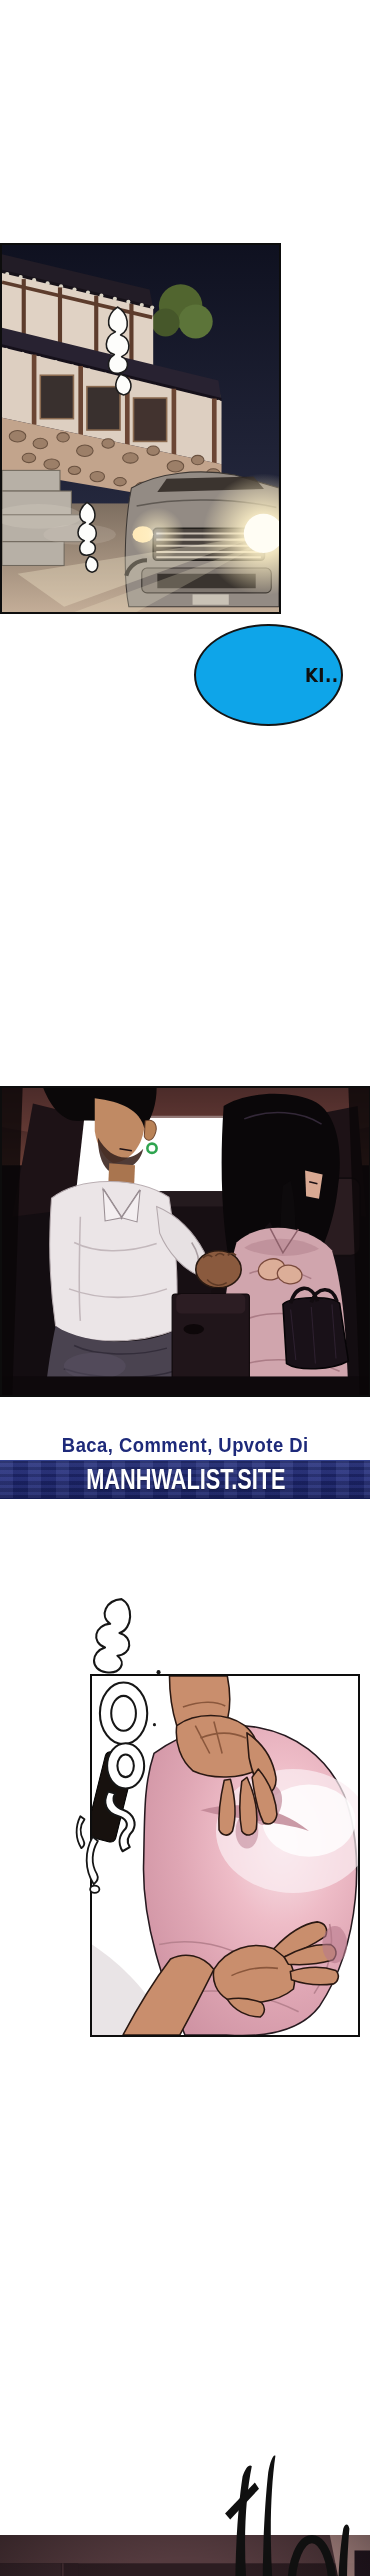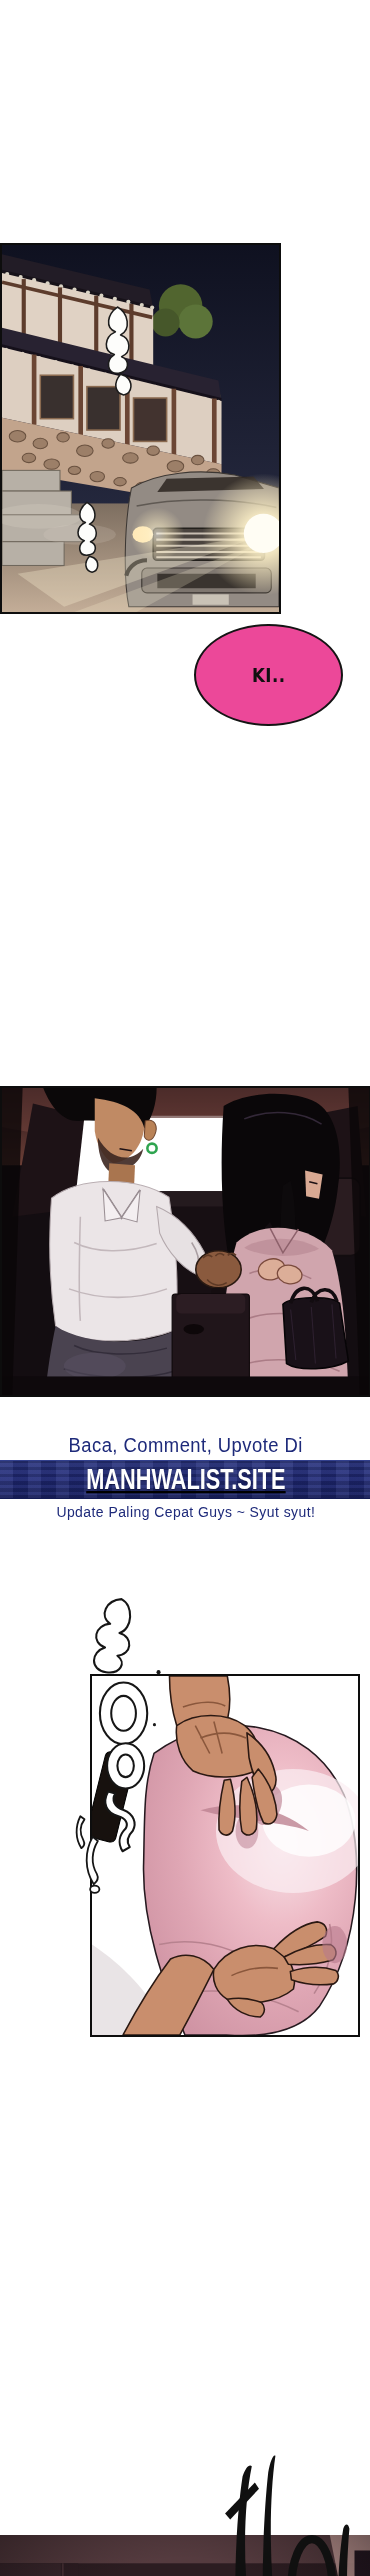--- a/index.html
+++ b/index.html
@@ -2,38 +2,38 @@
 <html style="font-size:8.2px"><head>
 <meta charset="utf-8">
 <style>
   html,body{margin:0;padding:0;background:#ffffff;}
   #page{position:relative;width:371px;height:3243px;background:#ffffff;overflow:hidden;
         font-family:"Liberation Sans", sans-serif;}
   .panel{position:absolute;box-sizing:border-box;border:2.6px solid #0d0d0d;overflow:hidden;background:#fff;}
   .panel svg{display:block;width:100%;height:100%;}
   .sfx{position:absolute;z-index:6;}
   
-  .bubble{position:absolute;background:#ec4899;border:2.6px solid #141414;border-radius:50%;
-          display:flex;align-items:center;justify-content:center;z-index:4;}
+  .bubble{position:absolute;background:#0ea5e9;border:2.6px solid #141414;border-radius:50%;
+          display:flex;align-items:center;justify-content:flex-end;z-index:4;}
   .bubble span{font-family:"DejaVu Sans", sans-serif;font-weight:bold;color:#101010;
                white-space:nowrap;display:inline-block;letter-spacing:0.5px;}
   #bubble-ki span{font-size:19.6px;transform:scaleX(.85);}
   #bubble-tiba span{font-size:18.5px;transform:scaleX(.8);}
   
   .banner-line1,.banner-tagline{position:absolute;left:0;width:371px;text-align:center;
-        color:#1e2a7a;font-weight:normal;z-index:3;}
+        color:#1e2a7a;font-weight:bold;z-index:3;}
   .banner-line1 span{font-size:19.6px;display:inline-block;transform:scaleX(.94);letter-spacing:0.5px;}
   .banner-tagline span{font-size:15.5px;display:inline-block;transform:scaleX(.9);letter-spacing:0.5px;}
   .banner-bar{position:absolute;left:0;width:371px;height:39px;z-index:3;
         background:
           repeating-linear-gradient(90deg, rgba(255,255,255,0.05) 0 13.4px, rgba(0,0,20,0.10) 13.4px 28px),
           repeating-linear-gradient(0deg, rgba(0,0,15,0.18) 0 3.6px, rgba(255,255,255,0.03) 3.6px 7.2px),
           linear-gradient(180deg,#2a357e 0%,#232d7c 45%,#1c2569 100%);
         box-shadow:inset 0 1px 0 #32408e, inset 0 -1px 0 #141c54;
-        display:flex;align-items:center;justify-content:center;text-decoration:underline;}
+        display:flex;align-items:center;justify-content:center;}
   .banner-bar span{color:#ffffff;font-weight:bold;font-size:29px;letter-spacing:0px;
         display:inline-block;transform:scaleX(.75);white-space:nowrap;
         text-shadow:0 1px 1px rgba(0,0,10,.35);}
 </style>
 </head>
 <body>
 
 <div id="page">
 
   <div class="panel" id="panel-house" style="left:0;top:243px;width:281px;height:371px;background:#141624;">
@@ -275,23 +275,20 @@
       <polygon points="712,0 672,0 694,596 712,596" fill="#0a0608" opacity="0.8"></polygon>
     </svg>
   </div>
 
   <div class="banner-line1" style="top:1434px;">
     <span>Baca, Comment, Upvote Di</span>
   </div>
   <div class="banner-bar" style="top:1460px;">
     <span>MANHWALIST.SITE</span>
   </div>
-  <div class="banner-tagline" style="top:1503px;">
-    <span>Update Paling Cepat Guys ~ Syut syut!</span>
-  </div>
 
   <div class="sfx" style="left:72px;top:1595px;width:98px;height:301px;">
     <svg viewBox="0 0 190 585" width="98" height="301">
       <g fill="#ffffff" stroke="#161616" stroke-width="4" stroke-linejoin="round">
         <path d="M96,8 C66,10 52,40 74,56 C44,58 36,92 64,102 C36,110 34,146 66,150 C94,154 106,132 88,118 C116,116 120,82 92,74 C118,66 120,20 96,8 Z"></path>
         <ellipse cx="100" cy="230" rx="46" ry="60"></ellipse>
         <ellipse cx="100" cy="230" rx="24" ry="34"></ellipse>
         <ellipse cx="104" cy="332" rx="36" ry="44"></ellipse>
         <ellipse cx="104" cy="332" rx="16" ry="22"></ellipse>
         <path d="M70,382 C58,404 66,424 90,430 C104,434 110,444 104,454 C92,466 88,482 98,498 L112,490 C104,478 108,468 118,458 C126,444 120,426 100,418 C82,412 76,398 84,386 Z"></path>

